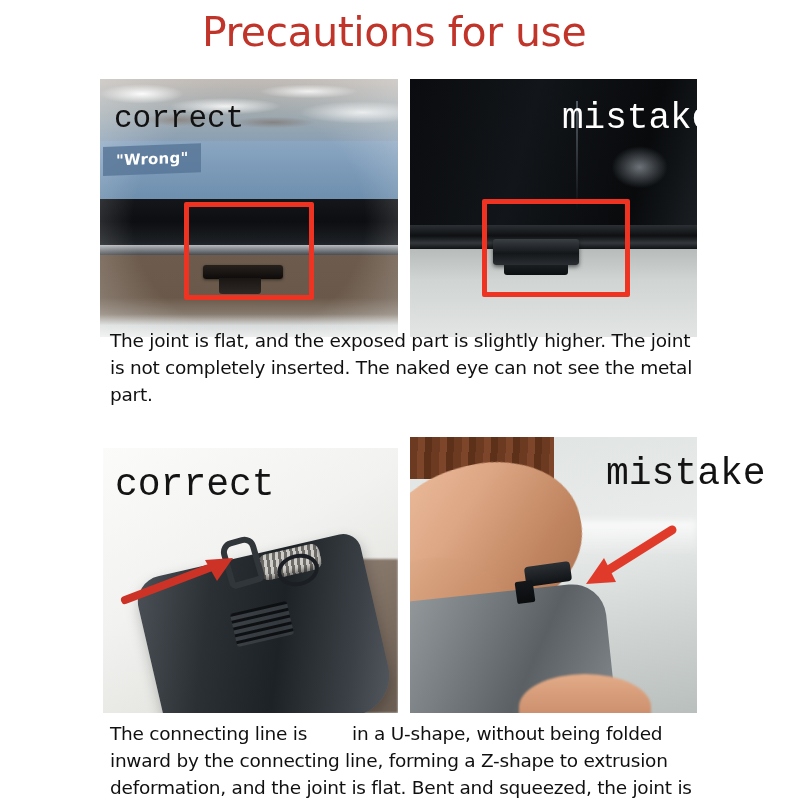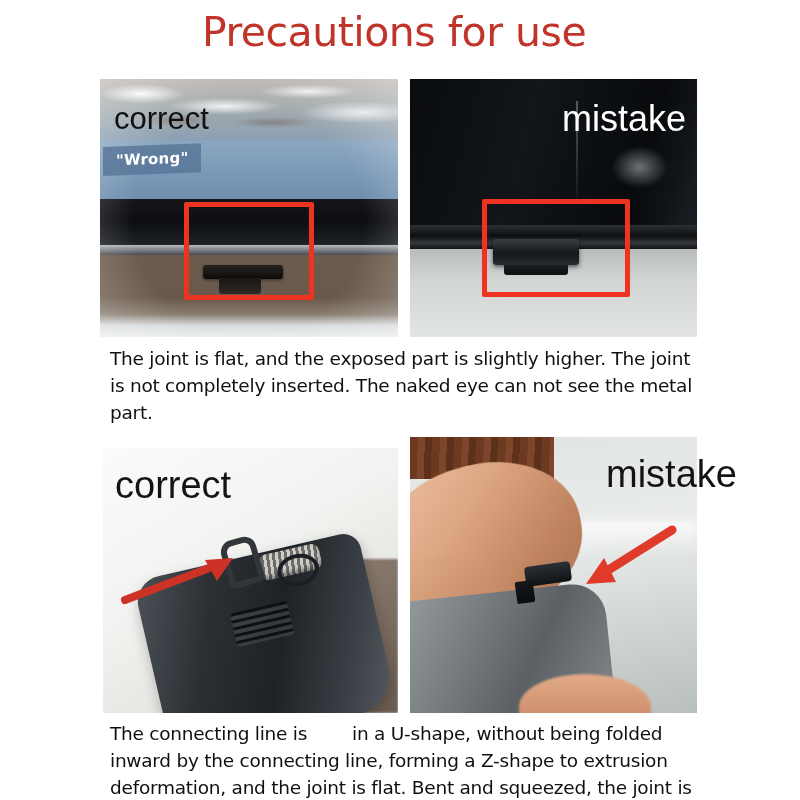--- a/index.html
+++ b/index.html
@@ -44,21 +44,21 @@
   .red-box {
     position: absolute;
     border: 5px solid #ee3322;
     box-sizing: border-box;
     border-radius: 2px;
   }
 
   
   .lbl {
     position: absolute;
-    font-family: Liberation Sans, sans-serif;
+    font-family: Liberation Mono, monospace;
     font-weight: 400;
     white-space: nowrap;
     line-height: 1;
   }
   .lbl-correct-top   { font-size: 31px; color: #111; left: 14px; top: 24px; }
   .lbl-mistake-top   { font-size: 36px; color: #ffffff; left: 152px; top: 22px; }
   .lbl-correct-bot   { font-size: 38px; color: #141414; left: 12px; top: 18px; }
   .lbl-mistake-bot   { font-size: 38px; color: #131313; left: 196px; top: 18px; }
 
   
@@ -303,21 +303,21 @@
     <div class="ph-tr-table"></div>
     <div class="ph-tr-plug"></div>
     <div class="ph-tr-plug-tail"></div>
   </div>
 
   <div class="lbl lbl-mistake-top">mistake</div>
 
   <div class="red-box" style="left:72px; top:120px; width:148px; height:98px;"></div>
 </div>
 
-<div class="caption" style="left:110px; top:345px; width:585px;">The joint is flat, and the exposed part is slightly higher. The joint is not completely inserted. The naked eye can not see the metal part.</div>
+<div class="caption" style="left:110px; top:327px; width:585px;">The joint is flat, and the exposed part is slightly higher. The joint is not completely inserted. The naked eye can not see the metal part.</div>
 
 <div class="panel" style="left:103px; top:448px; width:295px; height:265px; background:#f7f7f5;">
   <div class="panel-inner">
     <div class="ph-bl-bg"></div>
     <div class="ph-bl-desk"></div>
     <div class="ph-bl-body"></div>
     <div class="ph-bl-vents"></div>
     <div class="ph-bl-knurl"></div>
     <div class="ph-bl-ring"></div>
     <div class="ph-bl-hook"></div>

